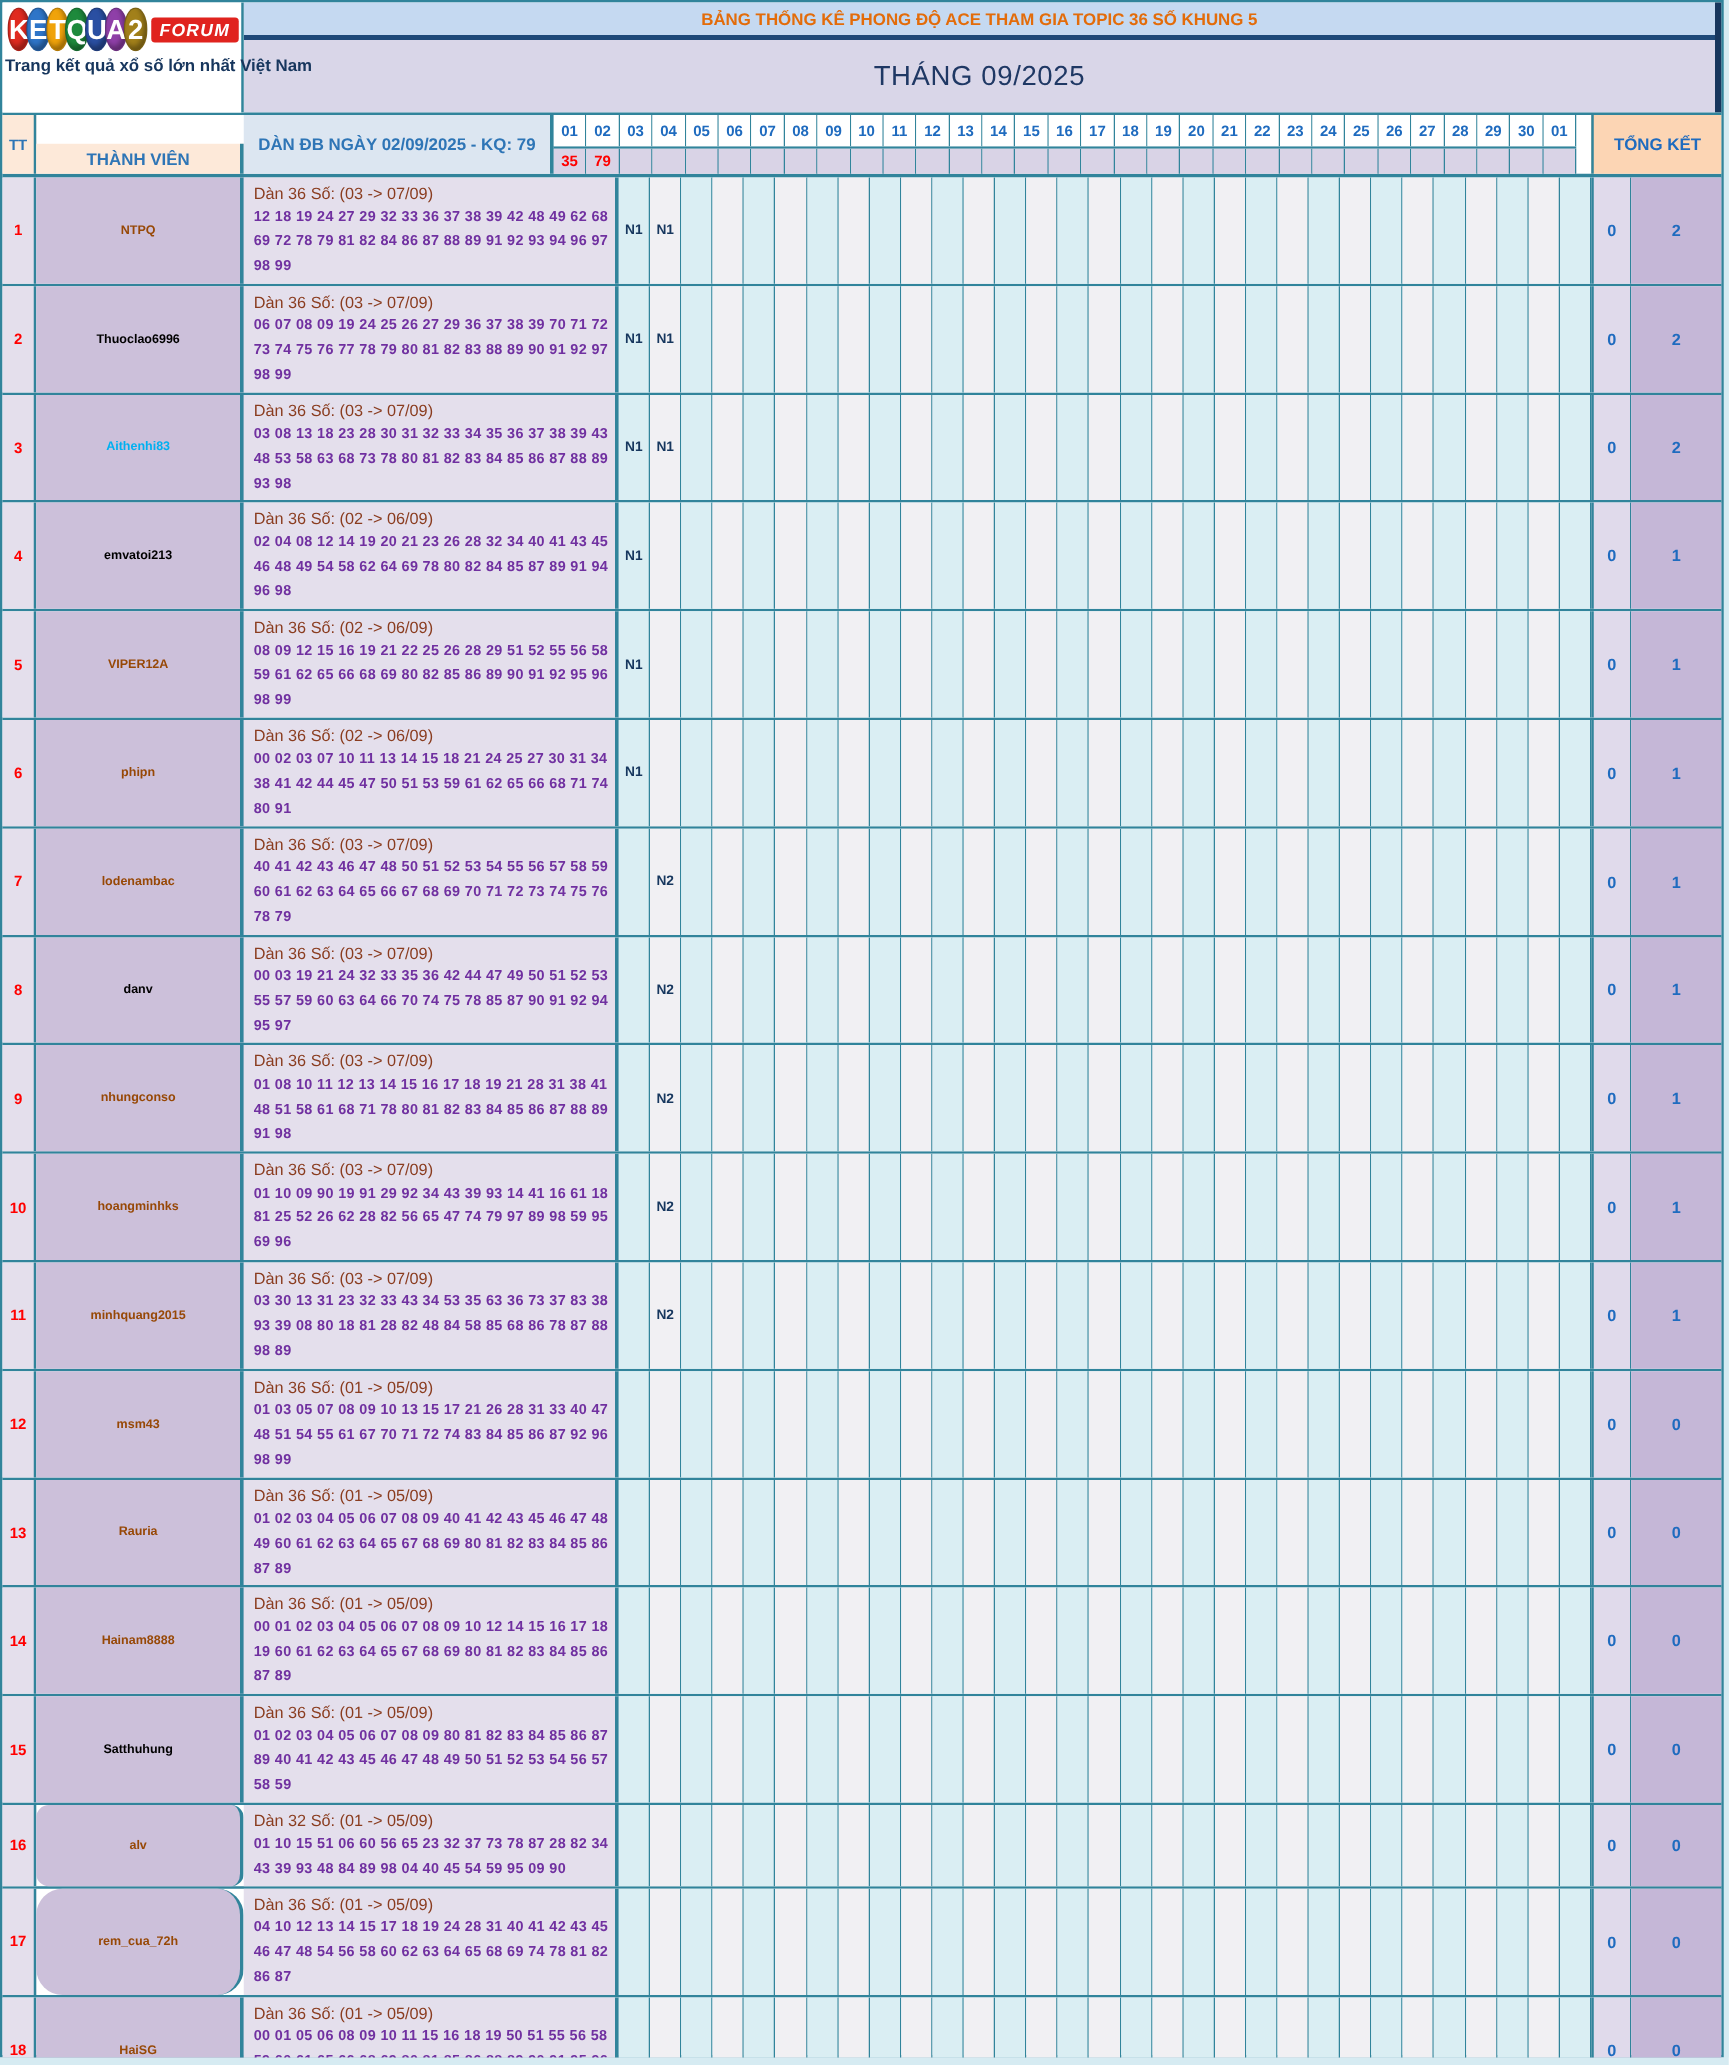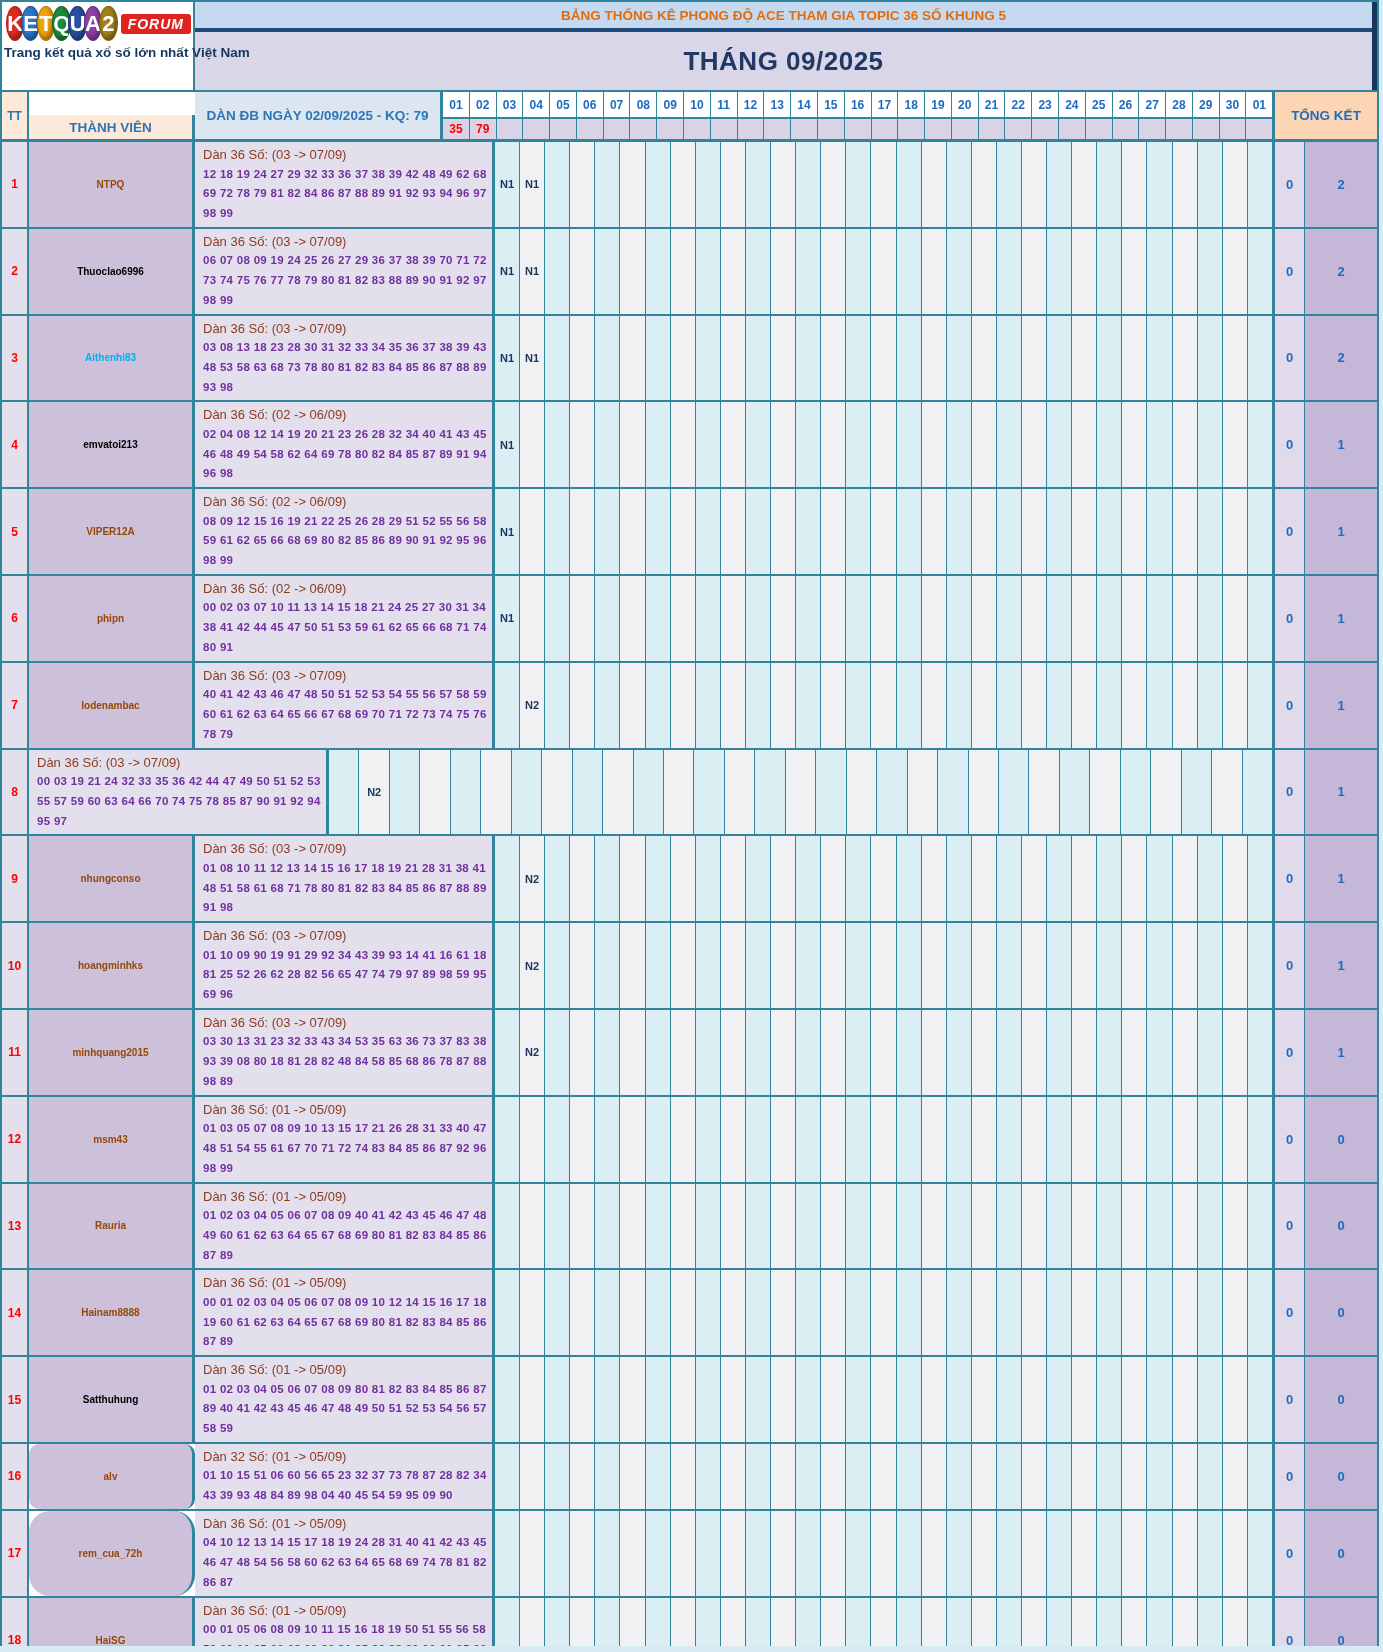--- a/index.html
+++ b/index.html
@@ -9,34 +9,34 @@
   .topband{display:flex;height:88px;flex:0 0 auto;}
   .logo-box{width:193px;flex:0 0 auto;background:#ffffff;border-right:2px solid #31849b;position:relative;padding:2px 2px;box-sizing:border-box;}
   .logo-row{display:flex;align-items:center;padding-left:2px;margin-top:2px;}
   .logo-letter{display:inline-flex;align-items:center;justify-content:center;width:24px;height:33px;border-radius:50%;color:#fff;font-weight:bold;font-size:22px;margin-right:-3px;border:1px solid rgba(0,0,0,.25);box-shadow:inset -2px -3px 4px rgba(0,0,0,.35);}
   .forum-badge{margin-left:6px;background:#e0231e;color:#fff;font-style:italic;font-weight:bold;font-size:14px;padding:2px 7px;border-radius:3px;letter-spacing:1px;}
   .tagline{color:#17365d;font-weight:bold;font-size:13.5px;margin-top:4px;white-space:nowrap;}
   .top-right{flex:1;display:flex;flex-direction:column;border-right:5px solid #17365d;box-sizing:border-box;}
   .title-band{height:26px;background:#c5d9f1;border-bottom:4px solid #1f4979;display:flex;align-items:center;justify-content:center;}
   .title-band span{color:#e36c0a;font-weight:bold;font-size:13.5px;}
   .month-band{flex:1;background:#d9d6e8;display:flex;align-items:center;justify-content:center;}
-  .month-band span{color:#1f3864;font-weight:bold;font-size:26px;letter-spacing:.5px;}
+  .month-band span{color:#1f3864;font-weight:normal;font-size:22px;letter-spacing:.5px;}
 
   
   .headrow{display:flex;height:47px;flex:0 0 auto;border-top:2px solid #31849b;border-bottom:3px solid #31849b;}
   .h-cell{display:flex;align-items:center;justify-content:center;box-sizing:border-box;font-weight:bold;color:#2e75b6;}
   .h-tt{width:27px;background:#fde9d9;border-right:2px solid #31849b;font-size:12px;}
   .h-member{width:166px;background:#fde9d9;border-right:3px solid #31849b;font-size:13.5px;margin-top:23px;}
   .h-dan{width:248px;background:#dce6f1;border-right:3px solid #31849b;font-size:13.5px;}
   .h-days{flex:1;display:flex;flex-direction:column;}
   .h-day-nums{display:flex;height:25px;border-bottom:2px solid #31849b;}
   .h-day{flex:1;background:#ffffff;border-right:1px solid #31849b;display:flex;align-items:center;justify-content:center;color:#1f6bbf;font-weight:bold;font-size:12px;}
   .h-day-sub{display:flex;flex:1;}
   .h-sub{flex:1;background:#d9d3e6;border-right:1px solid #31849b;display:flex;align-items:center;justify-content:center;color:#ff0000;font-weight:bold;font-size:12px;}
-  .h-total{width:104px;flex:0 0 auto;background:#fcd5b4;border-left:2px solid #31849b;font-size:13.5px;color:#1f6bbf;}
+  .h-total{width:104px;flex:0 0 auto;background:#fcd5b4;border-left:2px solid #31849b;font-size:13.5px;color:#1f6bbf;margin-left:12px;}
 
   
   #rows{flex:1;display:flex;flex-direction:column;}
   .row{flex:1;display:flex;border-bottom:2px solid #31849b;box-sizing:border-box;}
   .row:last-child{border-bottom:none;}
   .c{box-sizing:border-box;}
   .c-tt{width:27px;flex:0 0 auto;background:#e4dfec;border-right:2px solid #31849b;display:flex;align-items:center;justify-content:center;color:#ff0000;font-weight:bold;font-size:12px;}
   .c-member{width:166px;flex:0 0 auto;background:#ccc0da;border-right:3px solid #31849b;display:flex;align-items:center;justify-content:center;font-weight:bold;font-size:10px;text-align:center;}
   .c-dan{width:300px;flex:0 0 auto;background:#e4dfec;border-right:3px solid #31849b;padding:3px 0 3px 8px;display:flex;flex-direction:column;justify-content:center;}
   .dan-label{color:#8a3c1f;font-size:13px;line-height:1.5;}
@@ -449,20 +449,21 @@
           <div class="day odd"></div>
           <div class="day even"></div>
           <div class="day odd"></div>
           <div class="day even"></div>
         </div>
         <div class="c c-t1">0</div>
         <div class="c c-t2">1</div>
       </div>
       <div class="row">
         <div class="c c-tt">8</div>
+        <div class="c c-member" style="color: rgb(0, 0, 0);">danv</div>
         <div class="c c-dan">
           <div class="dan-label">Dàn 36 Số: (03 -&gt; 07/09)</div>
           <div class="dan-nums">00 03 19 21 24 32 33 35 36 42 44 47 49 50 51 52 53 55 57 59 60 63 64 66 70 74 75 78 85 87 90 91 92 94 95 97</div>
         </div>
         <div class="c-days">
           <div class="day even"></div>
           <div class="day odd">N2</div>
           <div class="day even"></div>
           <div class="day odd"></div>
           <div class="day even"></div>

